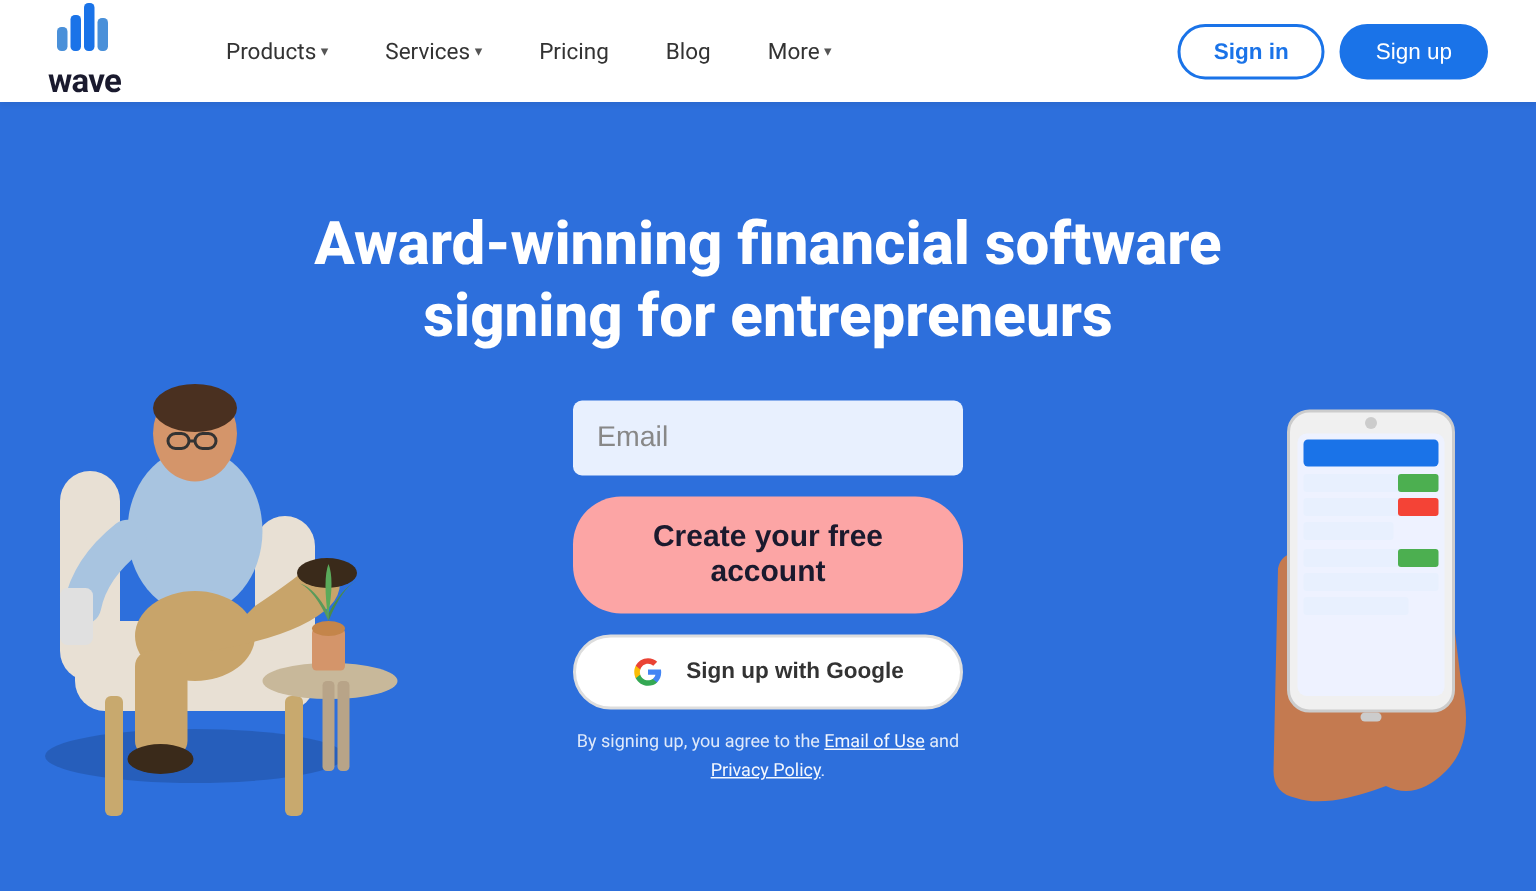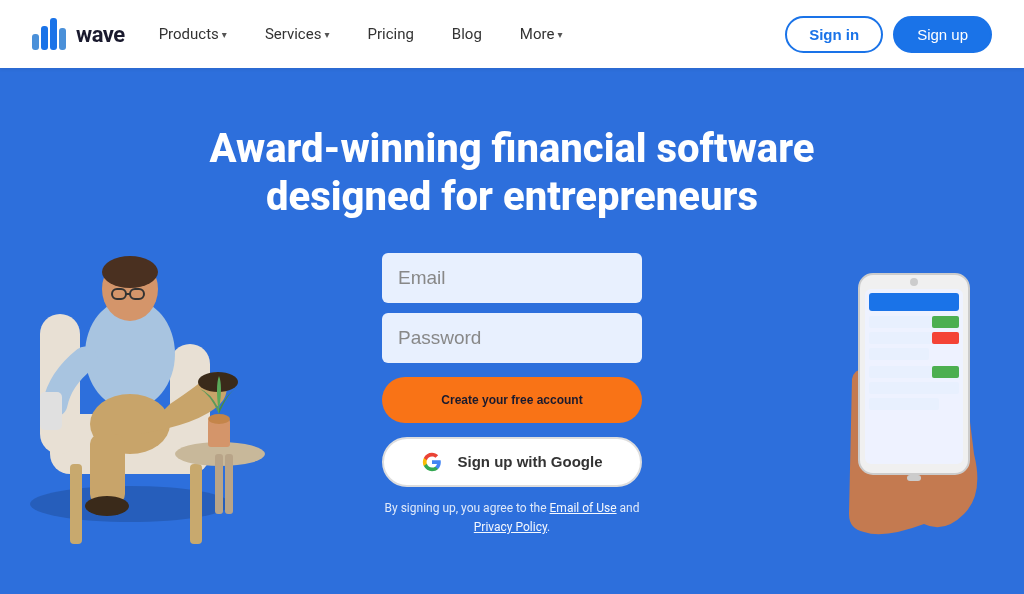--- a/index.html
+++ b/index.html
@@ -13,21 +13,22 @@
       align-items: center;
       padding: 0 32px;
       box-shadow: 0 1px 4px rgba(0,0,0,0.08);
       position: relative;
       z-index: 10;
     }
     .logo-area {
       display: flex;
       align-items: center;
       gap: 8px;
-      margin-right: 24px;
+      margin-right: 60px;
+      flex-direction: column;
     }
     .logo-icon {
       display: flex;
       align-items: center;
     }
     .logo-text {
       font-size: 22px;
       font-weight: 700;
       color: #1a1a2e;
       letter-spacing: -0.5px;
@@ -116,25 +117,25 @@
       border: none;
       background: #e8f0fe;
       font-size: 19px;
       color: #555;
       outline: none;
     }
     .form-input::placeholder { color: #888; }
     .btn-create {
       width: 100%;
       padding: 16px;
-      background: #f97316;
+      background: #fca5a5;
       border: none;
       border-radius: 32px;
       color: #1a1a2e;
-      font-size: 12px;
+      font-size: 20px;
       font-weight: 800;
       cursor: pointer;
       margin-top: 4px;
     }
     .btn-google {
       width: 100%;
       padding: 13px 16px;
       background: #fff;
       border: 2px solid #ddd;
       border-radius: 32px;
@@ -303,27 +304,26 @@
       <rect x="128" y="192" width="27" height="12" rx="2" fill="#4caf50"></rect>
 
       <rect x="103" y="301" width="14" height="6" rx="3" fill="#ccc"></rect>
 
       <circle cx="110" cy="108" r="4" fill="#ccc"></circle>
     </svg>
   </div>
 
   <h1 class="hero-headline">
     <span>Award-winning financial software</span><br>
-    <span>designed for entrepreneurs</span>
+    <span>signing for entrepreneurs</span>
   </h1>
 
   <div class="form-area">
     <input class="form-input" type="email" placeholder="Email" style="">
 
-    <input class="form-input" type="password" placeholder="Password" style="">
 
     <button class="btn-create">Create your free account</button>
 
     <button class="btn-google">
       <svg class="google-g" viewBox="0 0 24 24">
         <path d="M22.56 12.25c0-.78-.07-1.53-.2-2.25H12v4.26h5.92c-.26 1.37-1.04 2.53-2.21 3.31v2.77h3.57c2.08-1.92 3.28-4.74 3.28-8.09z" fill="#4285F4"></path>
         <path d="M12 23c2.97 0 5.46-.98 7.28-2.66l-3.57-2.77c-.98.66-2.23 1.06-3.71 1.06-2.86 0-5.29-1.93-6.16-4.53H2.18v2.84C3.99 20.53 7.7 23 12 23z" fill="#34A853"></path>
         <path d="M5.84 14.09c-.22-.66-.35-1.36-.35-2.09s.13-1.43.35-2.09V7.07H2.18C1.43 8.55 1 10.22 1 12s.43 3.45 1.18 4.93l3.66-2.84z" fill="#FBBC05"></path>
         <path d="M12 5.38c1.62 0 3.06.56 4.21 1.64l3.15-3.15C17.45 2.09 14.97 1 12 1 7.7 1 3.99 3.47 2.18 7.07l3.66 2.84c.87-2.6 3.3-4.53 6.16-4.53z" fill="#EA4335"></path>
       </svg>

